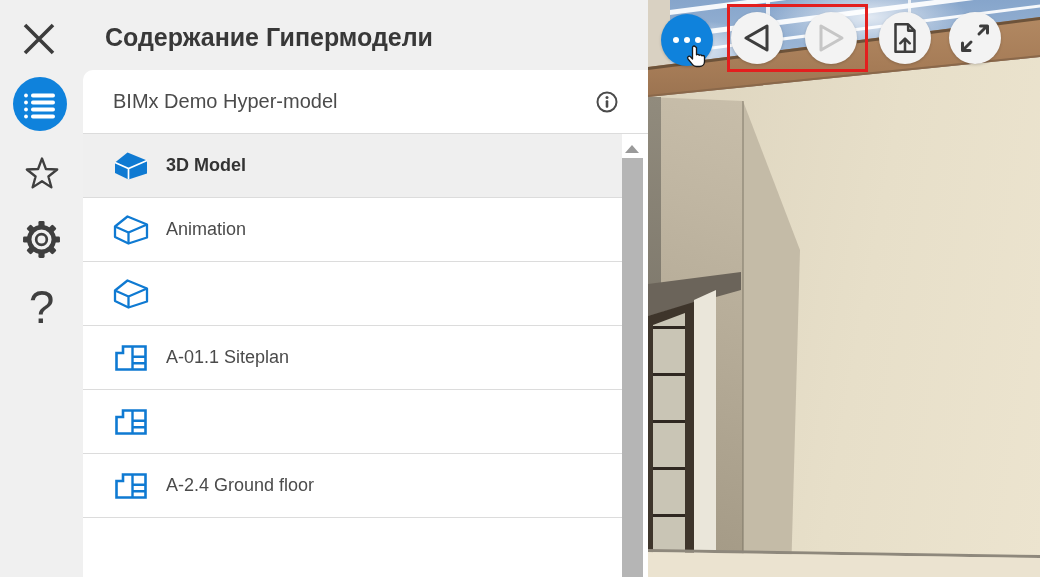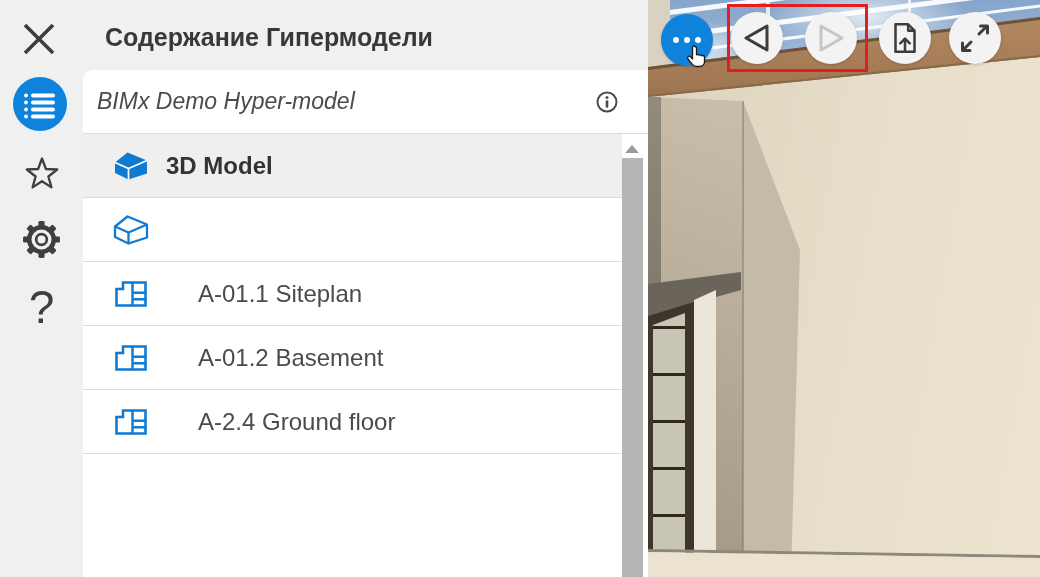--- a/index.html
+++ b/index.html
@@ -55,29 +55,29 @@
   .red-box{position:absolute;left:727px;top:4px;width:141px;height:68px;border:3px solid #e31e1e;box-sizing:border-box;}
 
   
   .sidebar{position:absolute;left:0;top:0;width:648px;height:550px;background:#f0f0f0;}
   .hdr-title{position:absolute;left:105px;top:23px;font-size:25px;font-weight:700;color:#383838;}
   .close-btn{position:absolute;left:21px;top:21px;width:36px;height:36px;}
   .card{position:absolute;left:83px;top:70px;width:565px;height:507px;background:#fff;
         border-top-left-radius:10px;overflow:hidden;}
   .model-row{position:relative;height:64px;border-bottom:1px solid #dcdcdc;box-sizing:border-box;
         display:flex;align-items:center;}
-  .model-name{padding-left:14px;font-size:23px;color:#4b4b4b;font-style:italic;}
+  .model-name{padding-left:30px;font-size:20px;color:#4b4b4b;}
   .info-btn{position:absolute;right:30px;top:21px;width:22px;height:22px;}
   .rows{width:539px;}
   .row{position:relative;height:64px;box-sizing:border-box;border-bottom:1px solid #dcdcdc;
        display:flex;align-items:center;padding-left:29px;}
-  .row.sub{gap:32px;}
+  .row.sub{}
   .row.selected{background:#efefef;}
   .row-icon{width:38px;display:flex;align-items:center;justify-content:center;margin-right:16px;flex:none;}
-  .row-label{font-size:24px;color:#4b4b4b;white-space:nowrap;}
+  .row-label{font-size:18px;color:#4b4b4b;white-space:nowrap;}
   .row.selected .row-label{font-weight:700;color:#333;}
 
   
   .rail-circle{position:absolute;left:13px;top:77px;width:54px;height:54px;border-radius:50%;
       background:#0f82dc;display:flex;align-items:center;justify-content:center;}
   .rail-icon{position:absolute;left:0;width:83px;text-align:center;}
   .q-mark{position:absolute;left:0;top:283px;width:83px;text-align:center;
       font-size:46px;color:#3f3f3f;line-height:48px;}
 
   
@@ -181,38 +181,46 @@
             </span>
             <span class="row-label">3D Model</span>
           </div>
           <div class="row">
             <span class="row-icon">
               <svg width="36" height="32" viewBox="0 0 36 32">
                 <path d="M2,12.5 L14.5,2.5 L34,10.5 L34,23.5 L15.5,29.5 L2,23 Z" fill="none" stroke="#0f7ad2" stroke-width="2.3" stroke-linejoin="round"></path>
      <path d="M2,12.5 L15.5,18.5 L34,10.5 M15.5,18.5 L15.5,29.5" fill="none" stroke="#0f7ad2" stroke-width="2.3" stroke-linejoin="round"></path>
               </svg>
             </span>
+            <span class="row-label">Animation</span>
+          </div>
+          <div class="row">
+            <span class="row-icon">
+              <svg width="36" height="32" viewBox="0 0 36 32">
+                <path d="M2,12.5 L14.5,2.5 L34,10.5 L34,23.5 L15.5,29.5 L2,23 Z" fill="none" stroke="#0f7ad2" stroke-width="2.3" stroke-linejoin="round"></path>
+     <path d="M2,12.5 L15.5,18.5 L34,10.5 M15.5,18.5 L15.5,29.5" fill="none" stroke="#0f7ad2" stroke-width="2.3" stroke-linejoin="round"></path>
+              </svg>
+            </span>
           </div>
           <div class="row sub">
             <span class="row-icon">
               <svg width="34" height="28" viewBox="0 0 34 28">
                 <path d="M9,2.5 H31.5 V25.5 H2.5 V9 H9 Z" fill="#fff" stroke="#0f7ad2" stroke-width="2.6" stroke-linejoin="miter"></path>
      <path d="M18.5,2.5 V25.5 M18.5,12.8 H31.5 M18.5,19.2 H31.5" fill="none" stroke="#0f7ad2" stroke-width="2.4"></path>
               </svg>
             </span>
             <span class="row-label">A-01.1 Siteplan</span>
           </div>
           <div class="row sub">
             <span class="row-icon">
               <svg width="34" height="28" viewBox="0 0 34 28">
                 <path d="M9,2.5 H31.5 V25.5 H2.5 V9 H9 Z" fill="#fff" stroke="#0f7ad2" stroke-width="2.6" stroke-linejoin="miter"></path>
      <path d="M18.5,2.5 V25.5 M18.5,12.8 H31.5 M18.5,19.2 H31.5" fill="none" stroke="#0f7ad2" stroke-width="2.4"></path>
               </svg>
             </span>
-            <span class="row-label">A-01.2 Basement</span>
           </div>
           <div class="row sub">
             <span class="row-icon">
               <svg width="34" height="28" viewBox="0 0 34 28">
                 <path d="M9,2.5 H31.5 V25.5 H2.5 V9 H9 Z" fill="#fff" stroke="#0f7ad2" stroke-width="2.6" stroke-linejoin="miter"></path>
      <path d="M18.5,2.5 V25.5 M18.5,12.8 H31.5 M18.5,19.2 H31.5" fill="none" stroke="#0f7ad2" stroke-width="2.4"></path>
               </svg>
             </span>
             <span class="row-label">A-2.4 Ground floor</span>
           </div>

